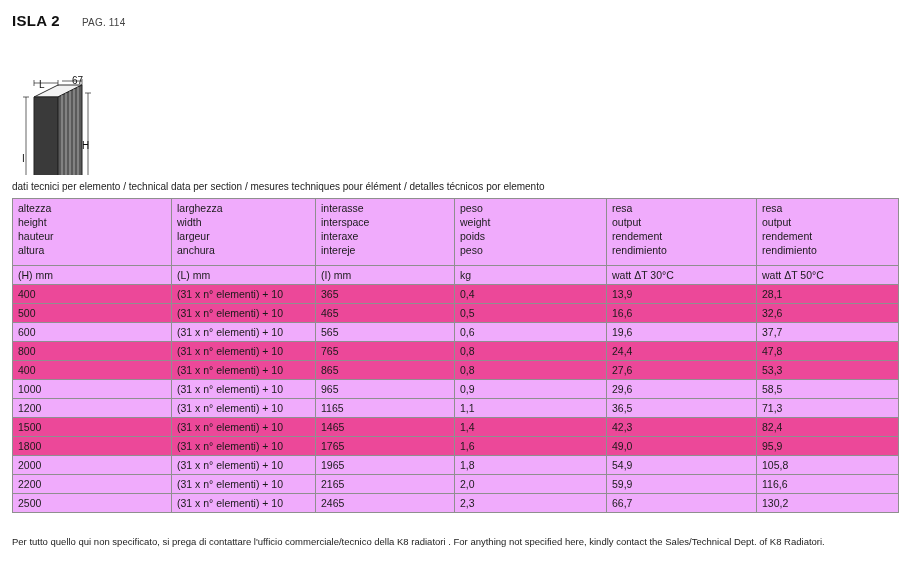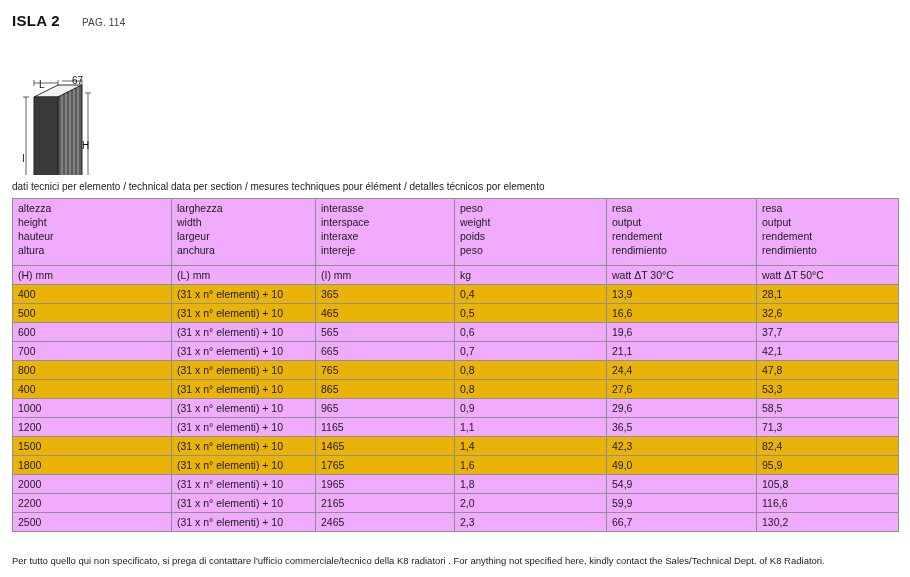--- a/index.html
+++ b/index.html
@@ -89,21 +89,21 @@
     font-size: 10.5px;
     padding-top: 4px;
     padding-bottom: 4px;
   }
   .data-row td {
     font-weight: bold;
     font-size: 10.5px;
     padding-top: 3px;
     padding-bottom: 3px;
   }
-  .shaded { background: #eab308; }
+  .shaded { background: #ec4899; }
   .white  { background: #f0abfc; }
   
   col.c0 { width: 159px; }
   col.c1 { width: 144px; }
   col.c2 { width: 139px; }
   col.c3 { width: 152px; }
   col.c4 { width: 150px; }
   col.c5 { width: 142px; }
   
   .footnote {
@@ -234,28 +234,20 @@
         </tr>
         <tr class="data-row">
           <td class="white">600</td>
           <td class="white">(31 x n° elementi) + 10</td>
           <td class="white">565</td>
           <td class="white">0,6</td>
           <td class="white">19,6</td>
           <td class="white">37,7</td>
         </tr>
         <tr class="data-row">
-          <td class="white">700</td>
-          <td class="white">(31 x n° elementi) + 10</td>
-          <td class="white">665</td>
-          <td class="white">0,7</td>
-          <td class="white">21,1</td>
-          <td class="white">42,1</td>
-        </tr>
-        <tr class="data-row">
           <td class="shaded">800</td>
           <td class="shaded">(31 x n° elementi) + 10</td>
           <td class="shaded">765</td>
           <td class="shaded">0,8</td>
           <td class="shaded">24,4</td>
           <td class="shaded">47,8</td>
         </tr>
         <tr class="data-row">
           <td class="shaded">400</td>
           <td class="shaded">(31 x n° elementi) + 10</td>

